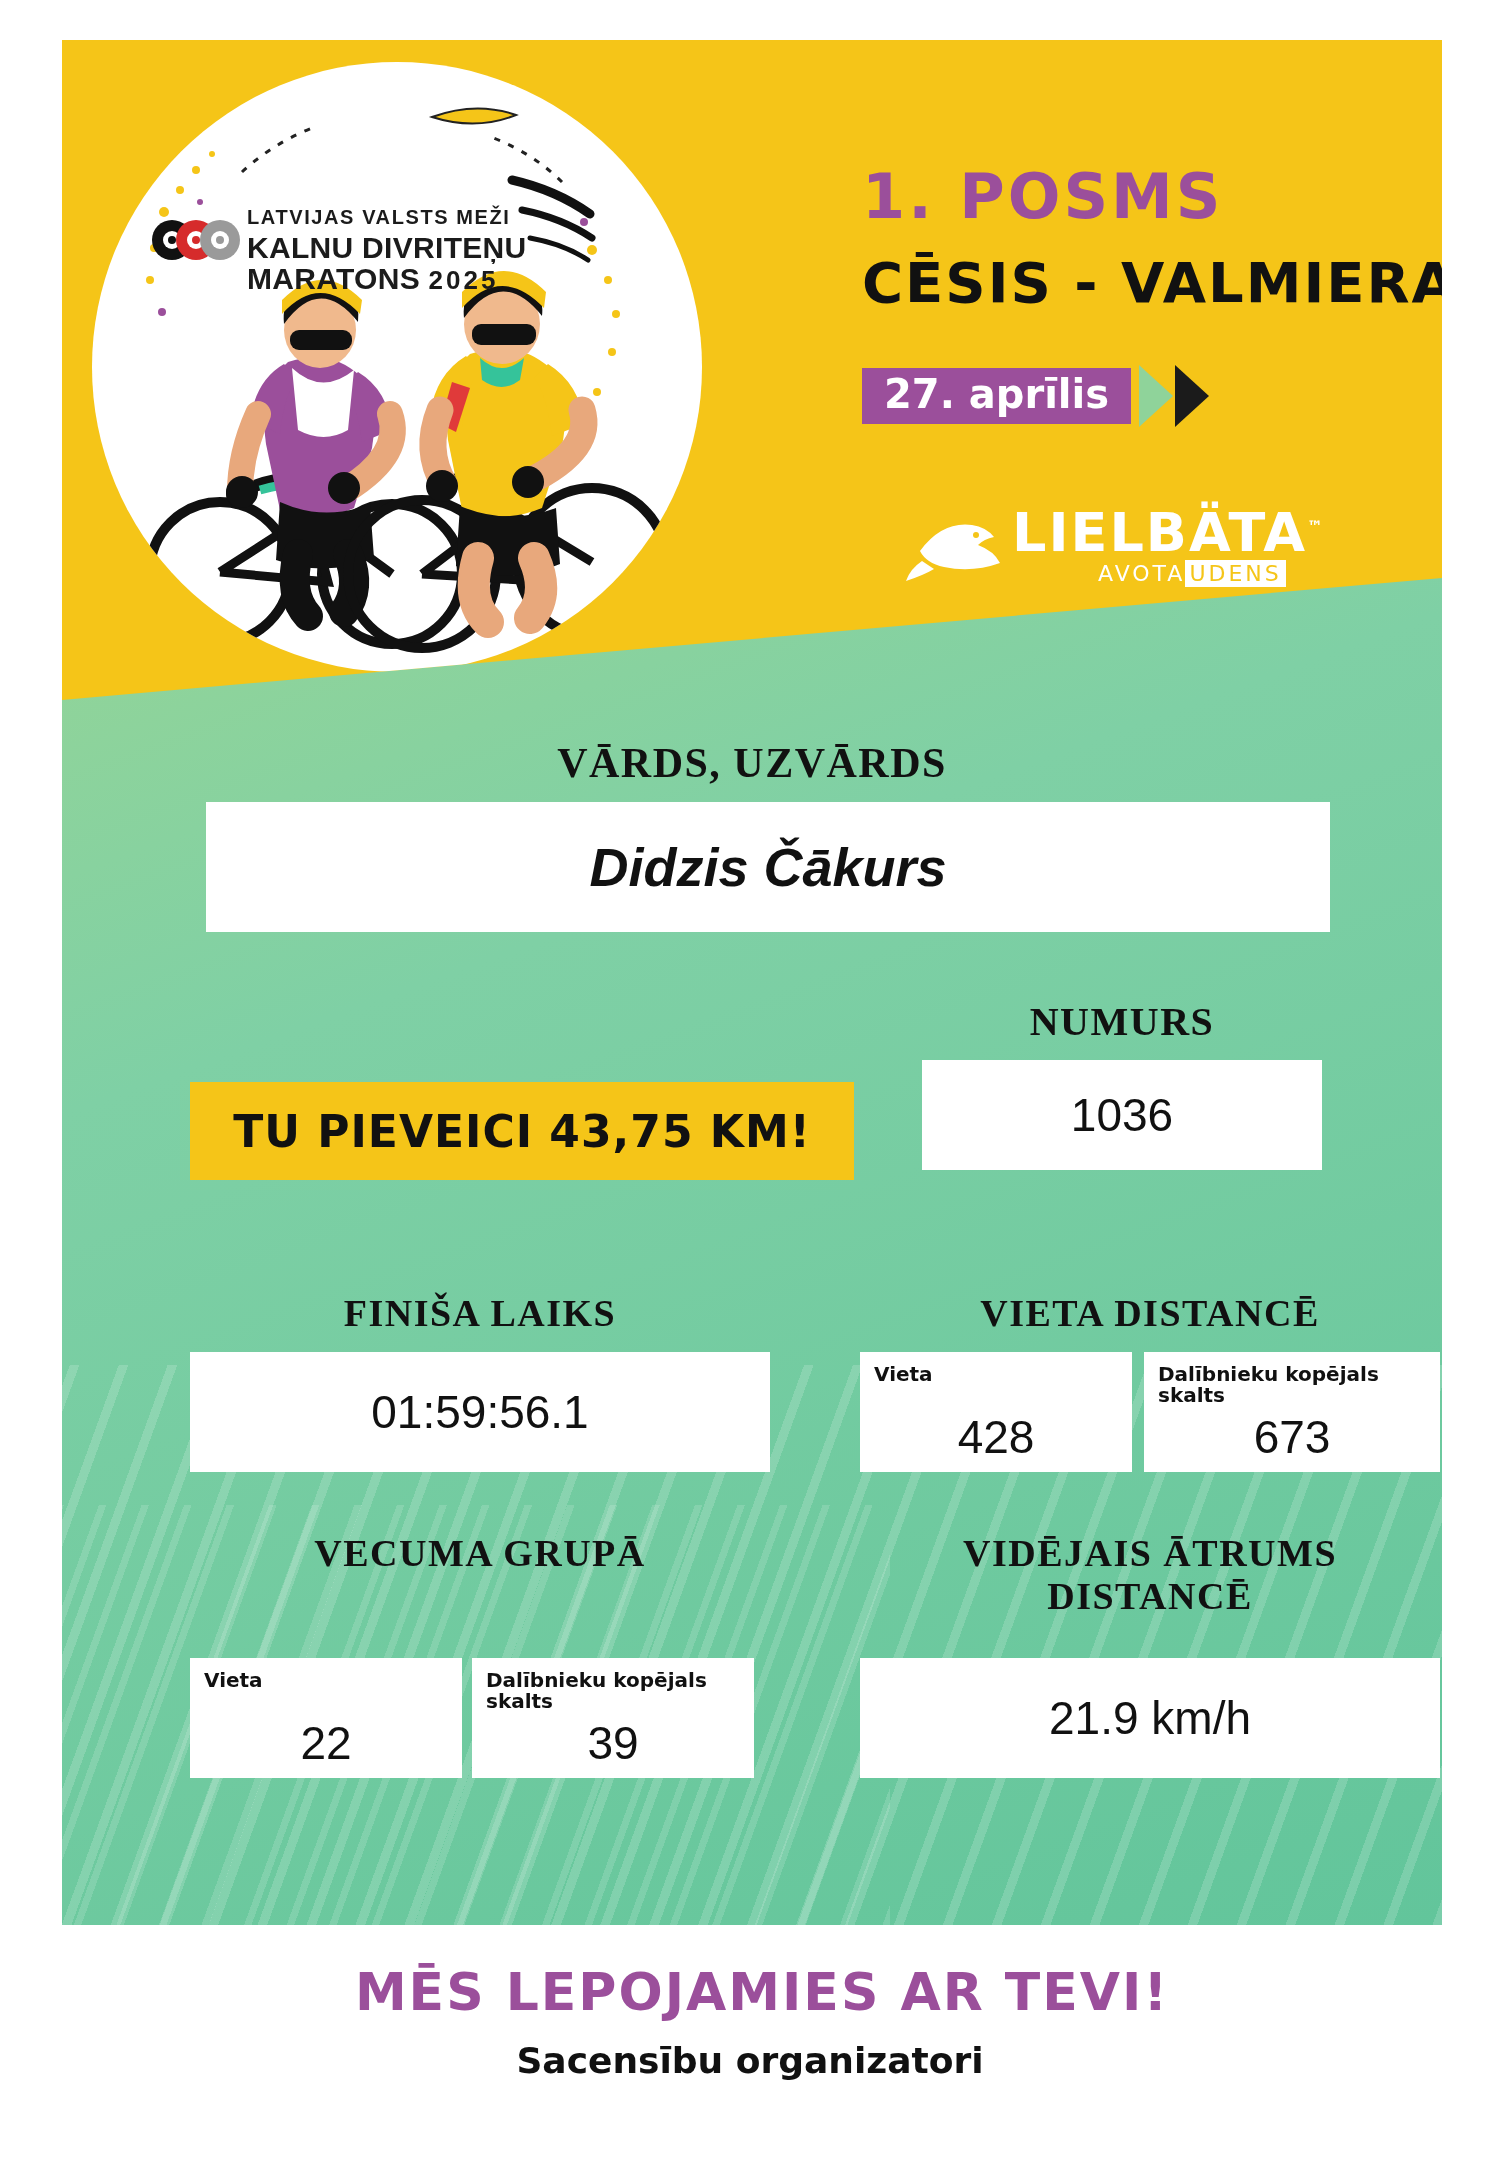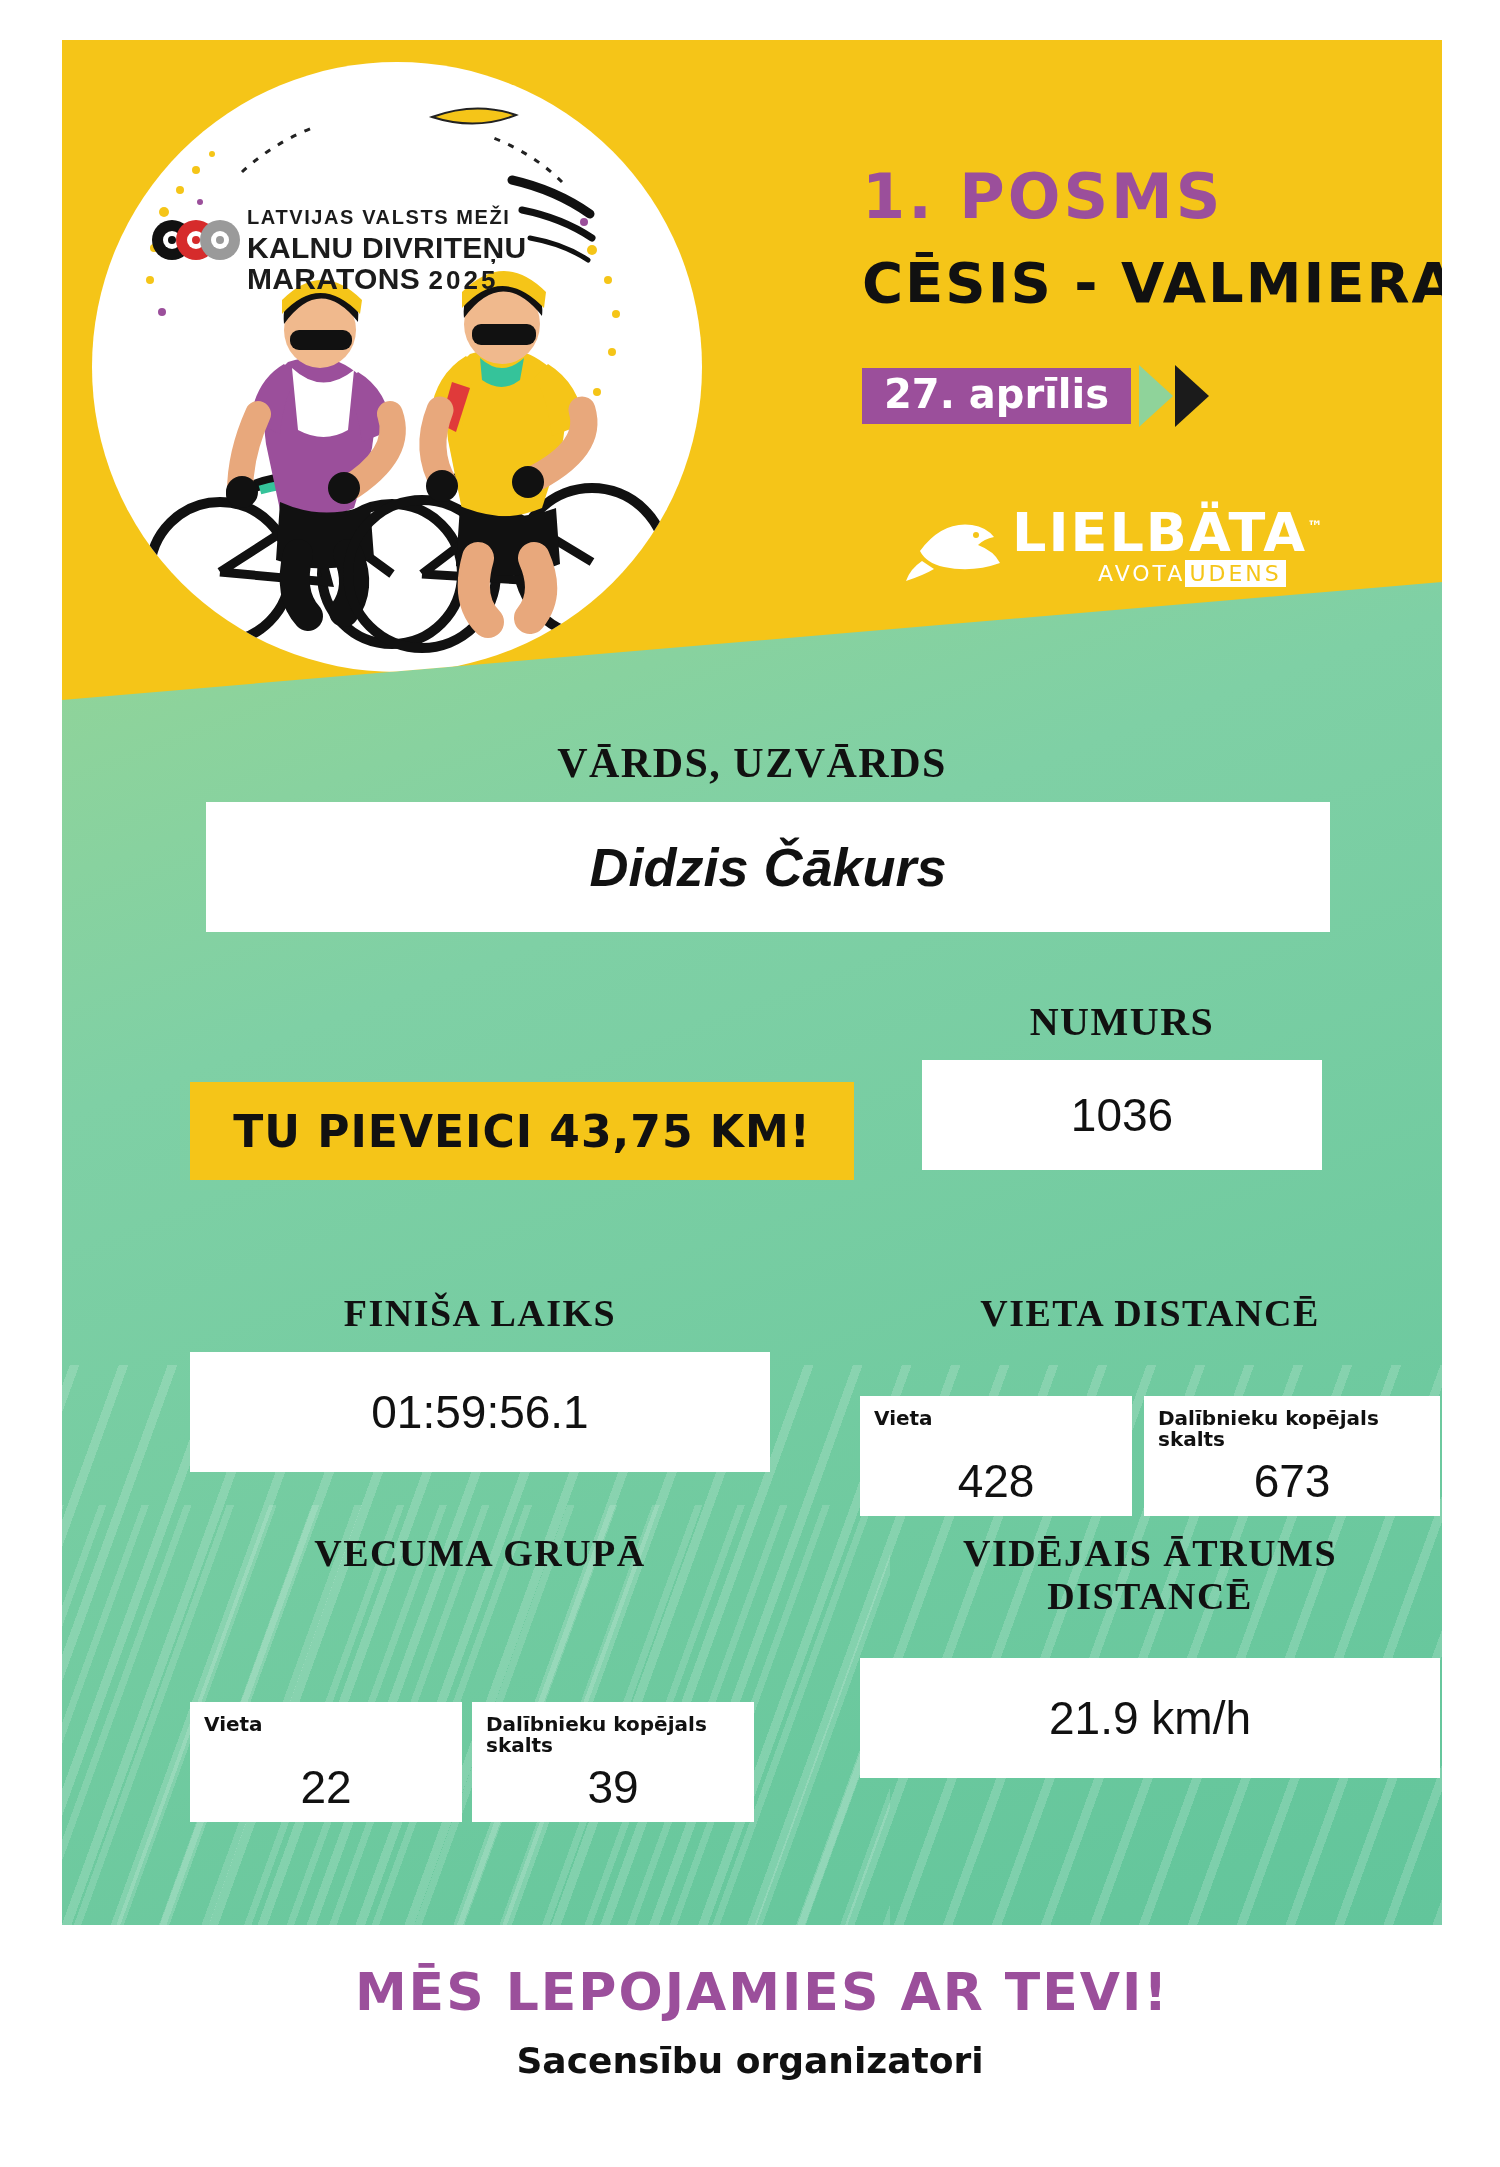--- a/index.html
+++ b/index.html
@@ -67,21 +67,20 @@
   
   .header {
     position: absolute;
     left: 0;
     top: 0;
     width: 100%;
     height: 660px;
     background: #f5c518;
     clip-path: polygon(0 0, 100% 0, 100% 81.5%, 0 100%);
     z-index: 2;
-    padding-left: 48px;
   }
 
   
   .badge {
     position: absolute;
     left: 30px;
     top: 22px;
     width: 610px;
     height: 610px;
     border-radius: 50%;
@@ -296,21 +295,20 @@
   .age-box-a    { left: 128px; top: 1618px; width: 272px; height: 120px; }
   .age-box-b    { left: 410px; top: 1618px; width: 282px; height: 120px; }
 
   .speed-label { left: 798px; top: 1492px; width: 580px; font-size: 38px; }
   .speed-box   { left: 798px; top: 1618px; width: 580px; height: 120px; }
 
   .subbox {
     position: absolute;
     background: #ffffff;
     z-index: 3;
-    margin-top: 44px;
   }
   .subbox .cap {
     position: absolute;
     left: 14px;
     top: 12px;
     font-size: 20px;
     font-weight: bold;
     color: #111111;
     font-family: "DejaVu Sans", sans-serif;
     line-height: 1.05;

